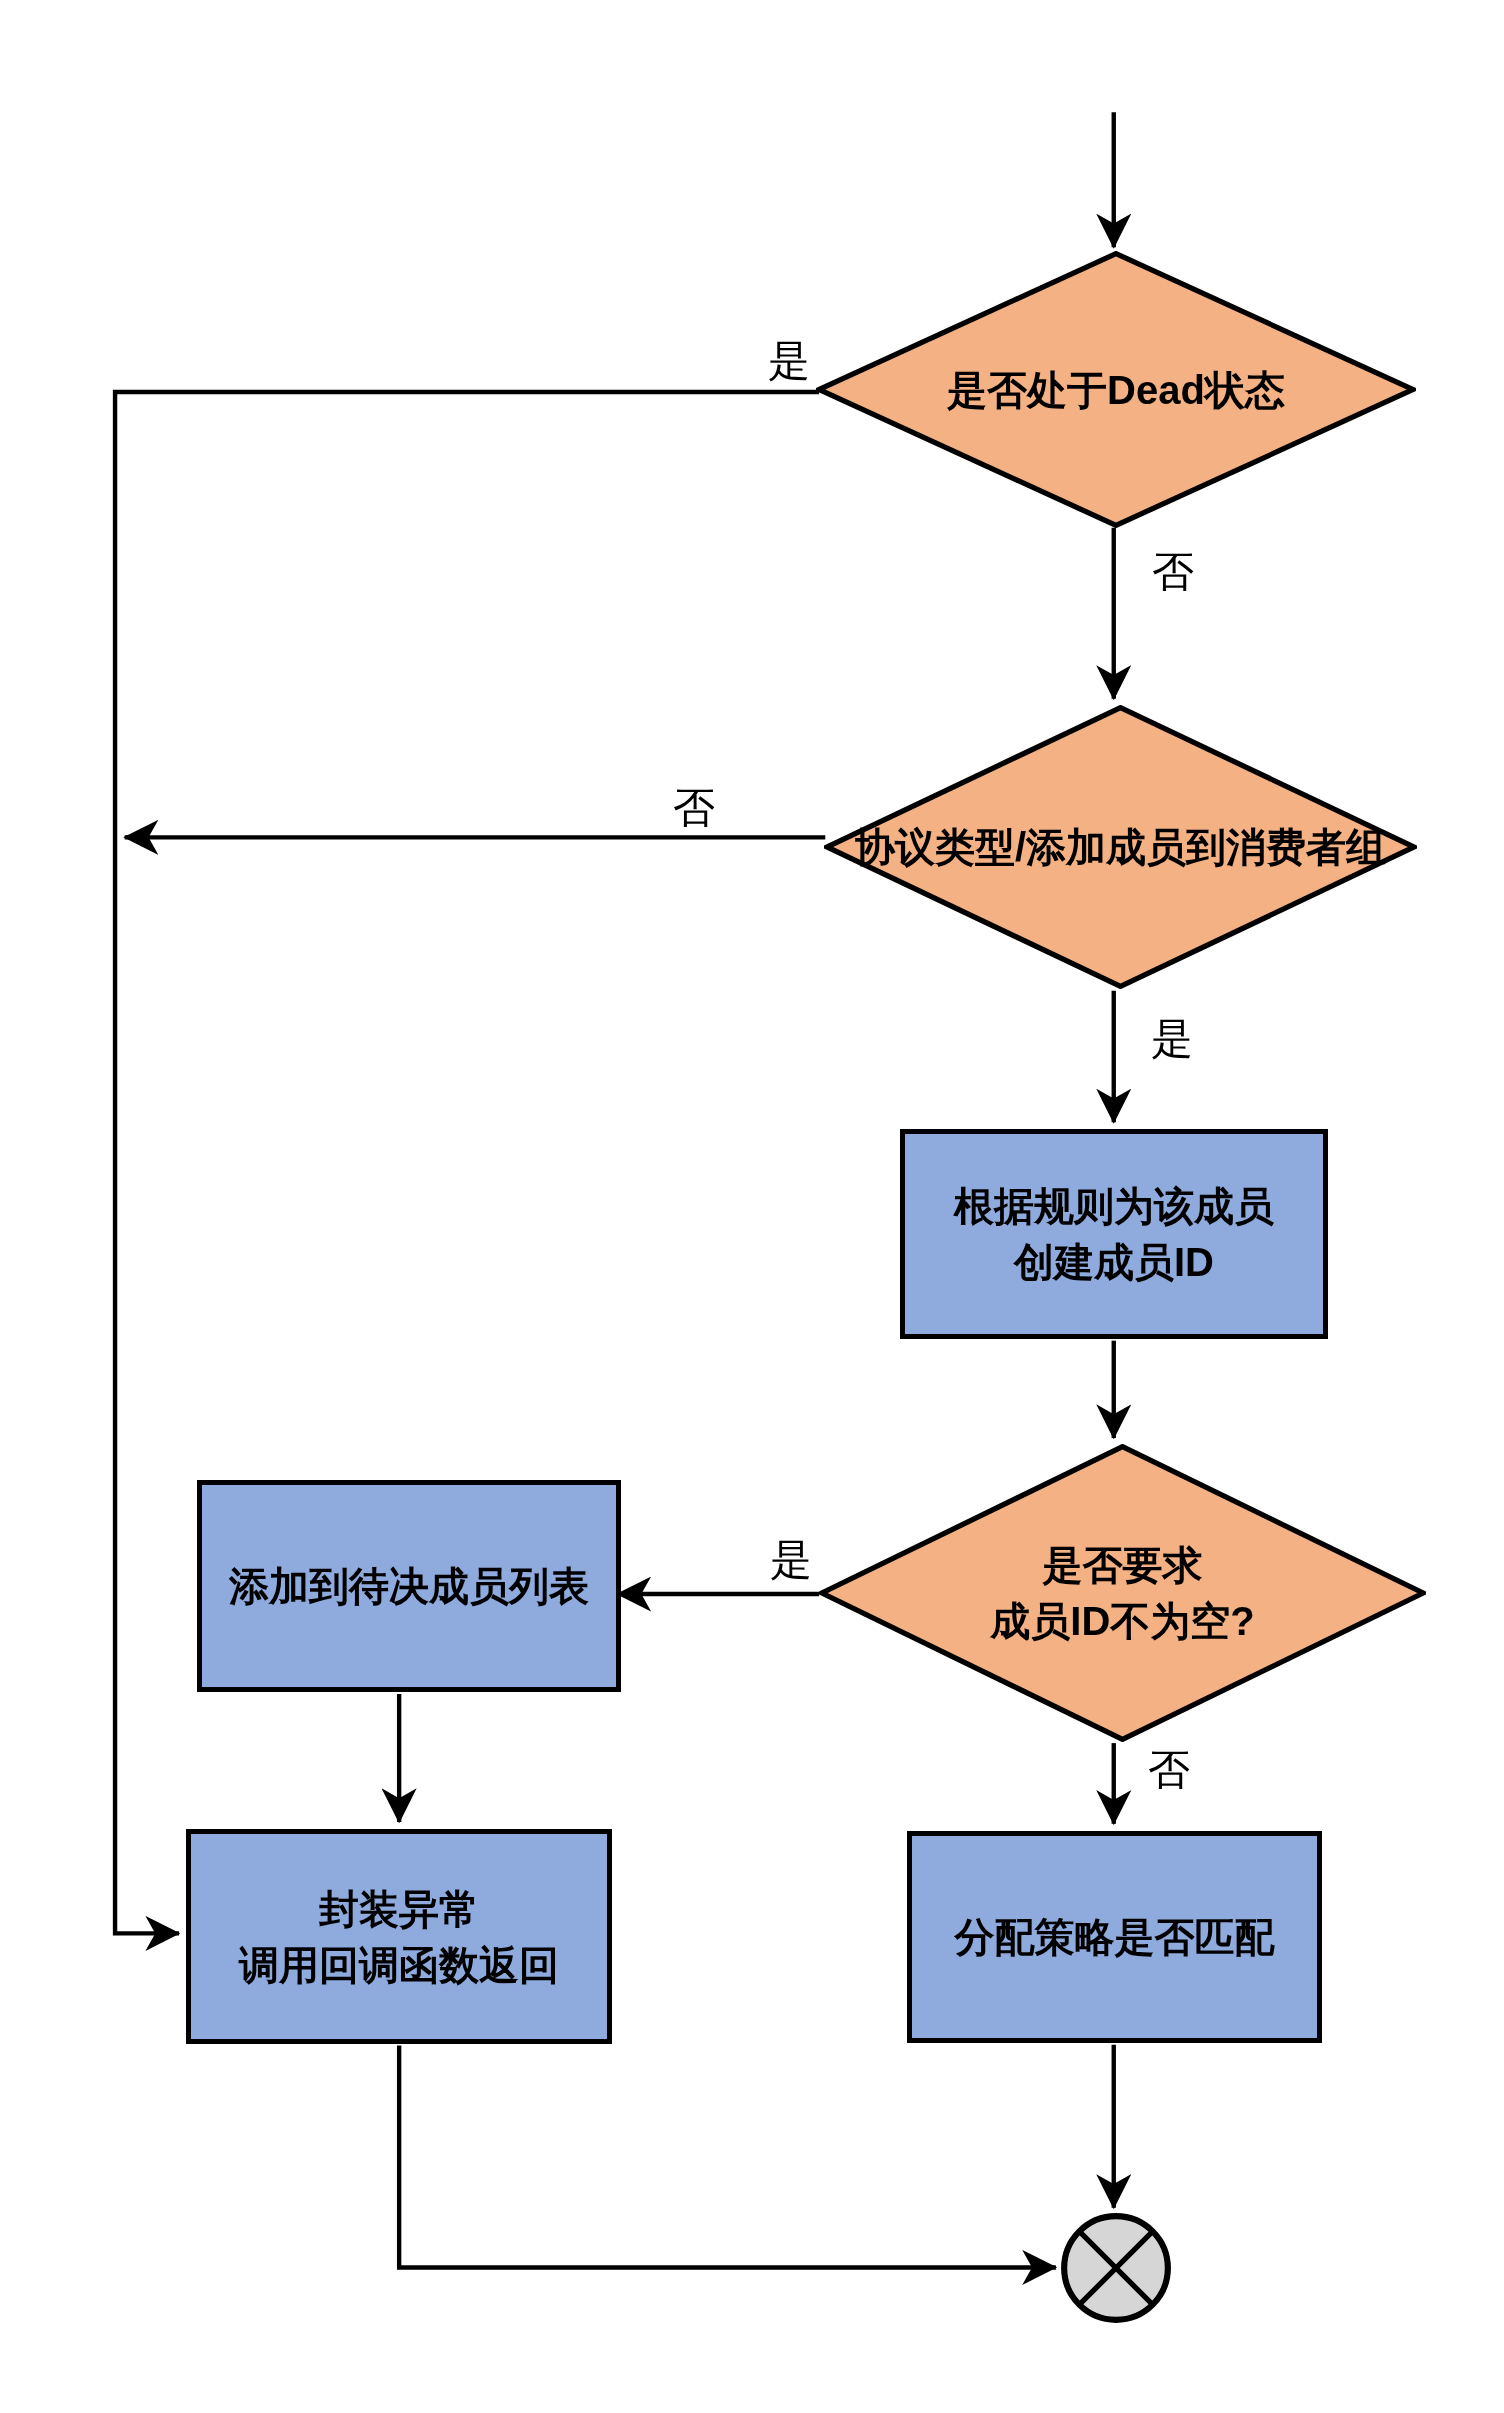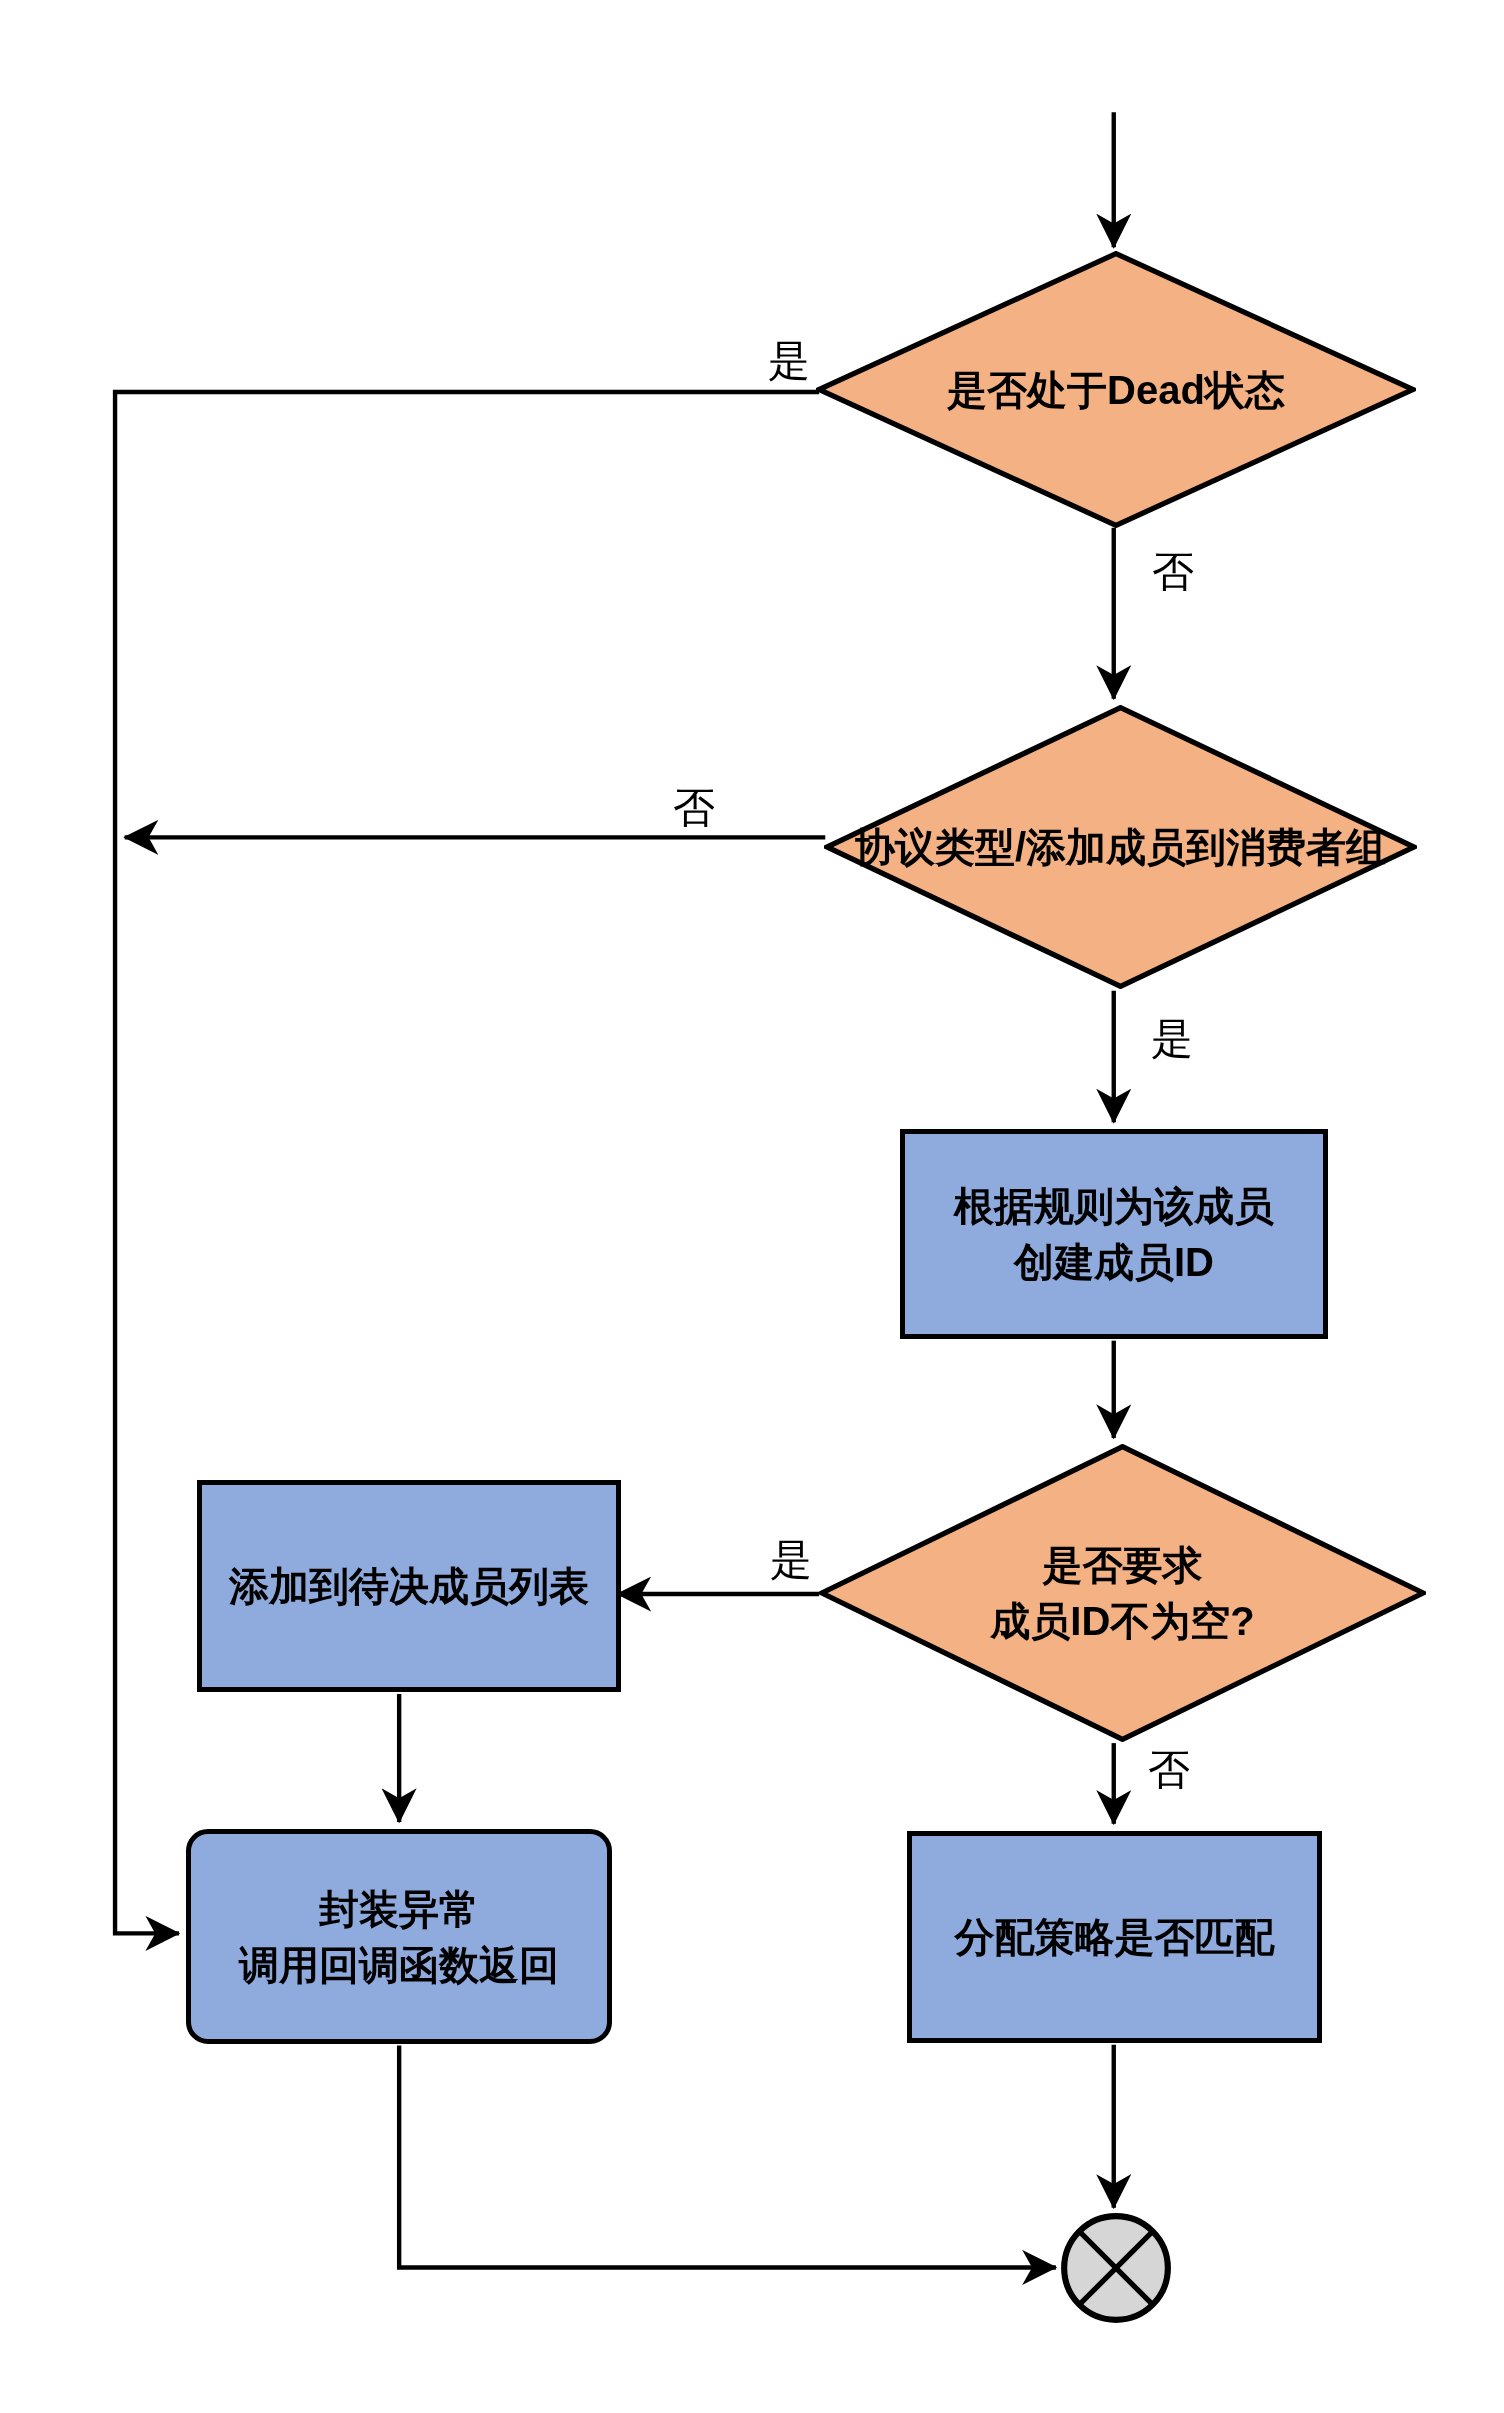--- a/index.html
+++ b/index.html
@@ -85,21 +85,21 @@
       <polygon points="346,3 689,170 346,337 3,170" style="fill:var(--decision-fill,#F4B183)" stroke="#000" stroke-width="6"></polygon>
     </svg>
     <div class="node-text">是否要求
 成员ID不为空?</div>
   </div>
 
   <div class="node process" style="left:186px;top:1480px;width:424px;height:212px;margin-left:11px;">
     <div class="node-text">添加到待决成员列表</div>
   </div>
 
-  <div class="node process" style="left:186px;top:1829px;width:426px;height:215px;border-radius:22px;">
+  <div class="node process" style="left:186px;top:1829px;width:426px;height:215px;">
     <div class="node-text">封装异常
 调用回调函数返回</div>
   </div>
 
   <div class="node process" style="left:907px;top:1831px;width:415px;height:212px;">
     <div class="node-text">分配策略是否匹配</div>
   </div>
 
   <div class="node" style="left:1058px;top:2210px;width:116px;height:116px;">
     <svg class="node-shape" viewBox="0 0 132 132">

